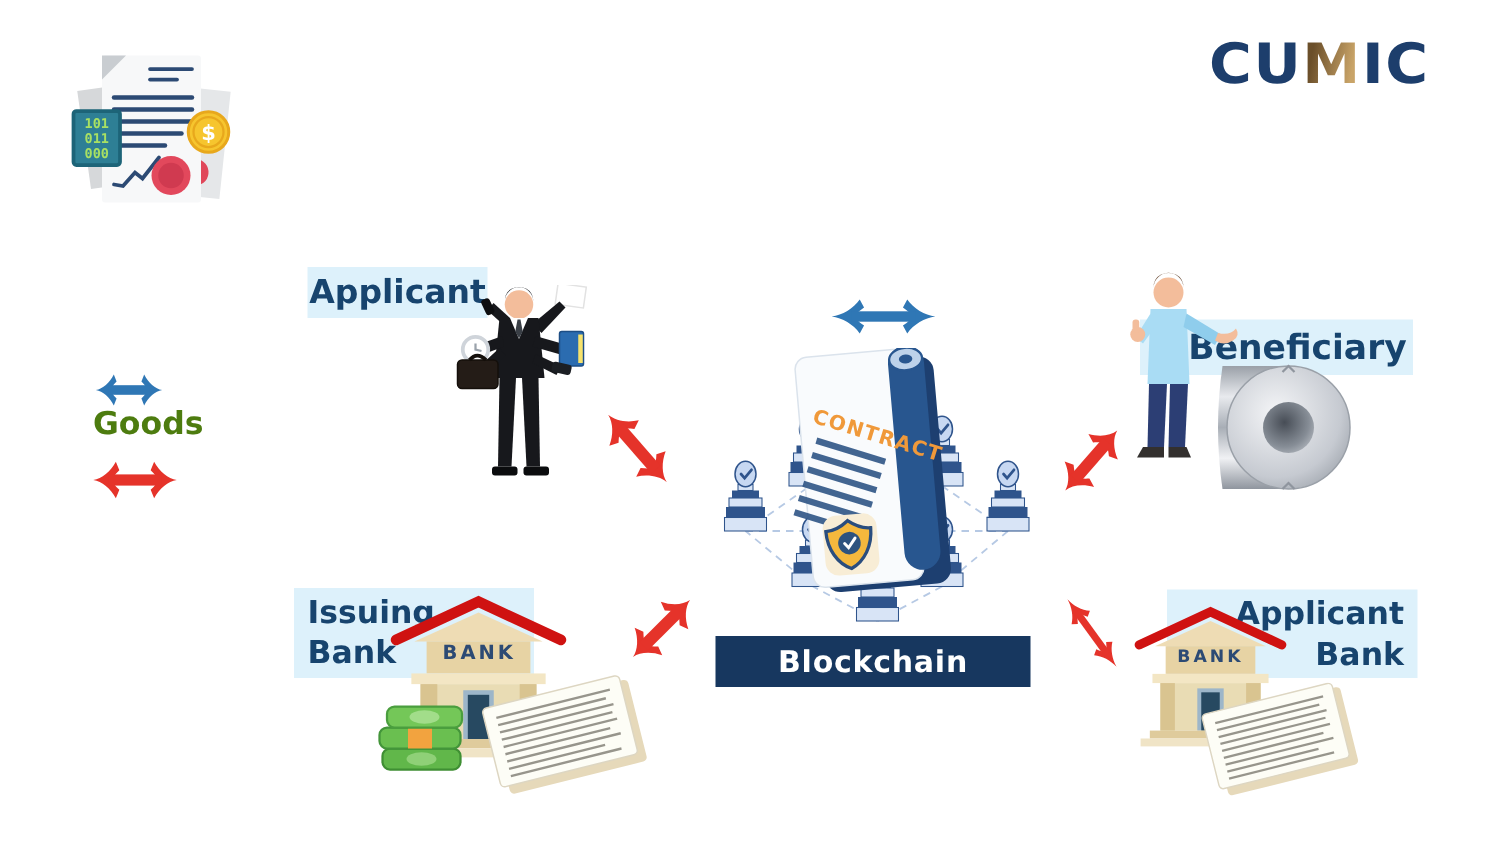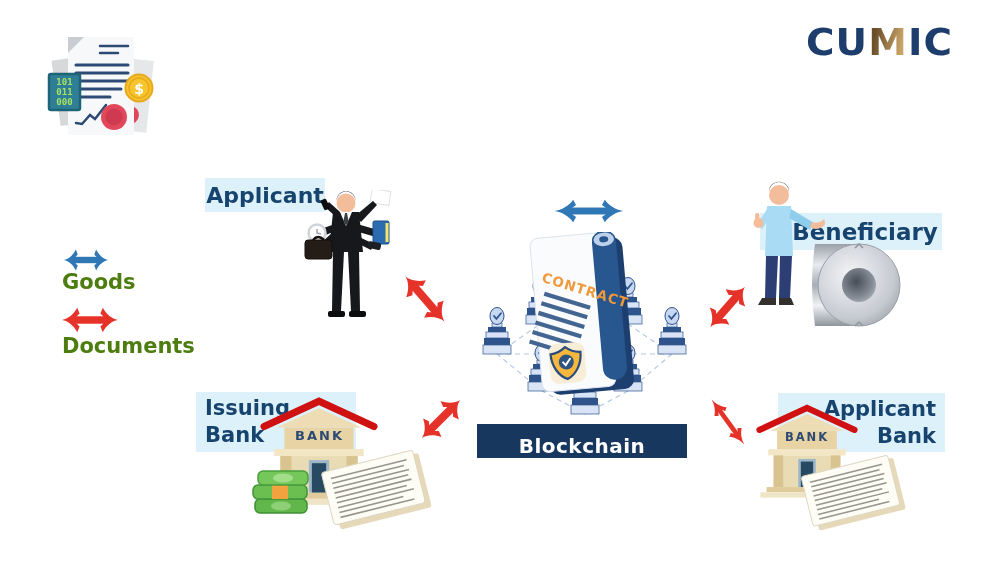--- a/index.html
+++ b/index.html
@@ -30,21 +30,21 @@
   
   .legend-label{color:#4d7c0f;font-size:21px;font-weight:bold;}
   
   .ebox{background:#ddf1fb;color:#17446e;font-weight:bold;display:flex;align-items:center;}
   .ebox.single{justify-content:center;font-size:22px;}
   .ebox.two-line{font-size:21px;line-height:27px;}
   .ebox .lines{display:block;width:100%;}
   
   .bc-banner{
     left:477px;top:424px;width:210px;height:34px;background:#17375f;
-    display:flex;align-items:flex-end;justify-content:center;
+    display:flex;align-items:center;justify-content:center;
   }
   .bc-banner span{color:#ffffff;font-size:20px;font-weight:bold;letter-spacing:0.5px;}
   
   .bank-sign{color:#2c4a74;font-weight:bold;text-align:center;letter-spacing:2px;}
   .arrow{position:absolute;}
   .defs-holder{position:absolute;width:0;height:0;overflow:hidden;}
 </style>
 </head>
 <body>
 
@@ -145,21 +145,20 @@
       <span>IC</span>
   </div>
 
   <svg class="arrow" style="left:63px;top:248px;width:46px;height:24px;color:#2f77b5;" viewBox="0 0 100 30" preserveAspectRatio="none">
       <use href="#dblarrow"></use>
     </svg>
   <div class="abs legend-label" style="left:62px;top:270px;">Goods</div>
   <svg class="arrow" style="left:61px;top:306px;width:58px;height:28px;color:#e5332a;" viewBox="0 0 100 30" preserveAspectRatio="none">
       <use href="#dblarrow"></use>
     </svg>
-  <div class="abs legend-label" style="left:62px;top:334px;">Documents</div>
 
   <div class="abs ebox single" style="left:205px;top:178px;width:120px;height:34px;">
     <span>Applicant</span>
   </div>
   <svg class="abs" style="left:283px;top:190px;width:130px;height:135px;" viewBox="0 0 130 135">
 
     <rect x="88" y="0" width="19" height="14" fill="#ffffff" stroke="#e2e2e2" transform="rotate(8 97 7)"></rect>
     <path d="M72,26 L90,11 L94,15 L78,32 Z" fill="#17181c"></path>
     <path d="M52,26 L42,17 L46,12 L57,22 Z" fill="#17181c"></path>
     <rect x="39" y="9" width="6" height="11" rx="2" fill="#0d0e10" transform="rotate(-25 42 14)"></rect>

